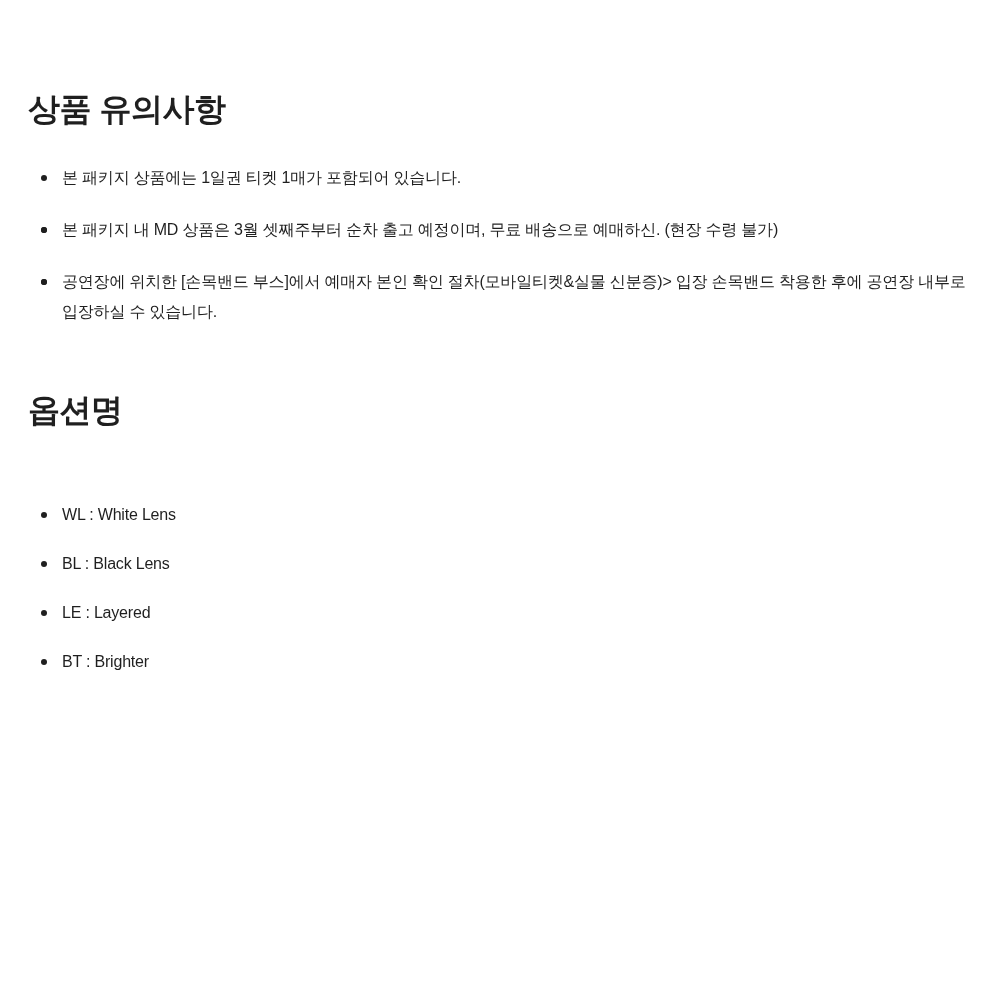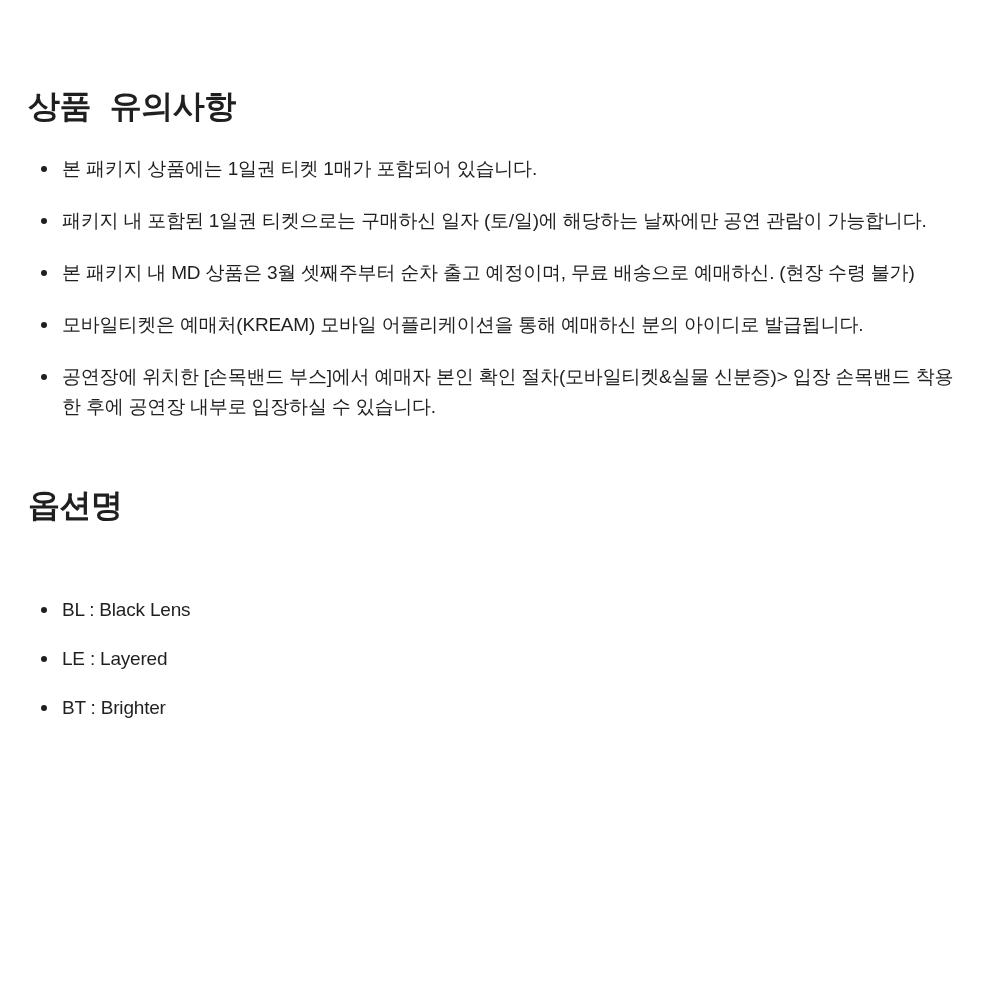--- a/index.html
+++ b/index.html
@@ -22,37 +22,36 @@
   }
   .section-title {
     margin: 0;
     font-size: 32px;
     line-height: 38px;
     font-weight: 700;
     letter-spacing: -0.5px;
     color: #1f1f1f;
   }
   .section-title.first {
-    margin-bottom: 26px;
-    font-family: Liberation Mono, monospace;
+    margin-bottom: 35px;
   }
   .section-title.second {
     margin-top: 64px;
     margin-bottom: 72px;
   }
   ul.notice-list,
   ul.option-list {
     list-style: none;
     margin: 0;
     padding: 0;
   }
   ul li {
     position: relative;
     padding-left: 34px;
-    font-size: 19px;
+    font-size: 16px;
     letter-spacing: -0.2px;
     color: #1f1f1f;
   }
   ul.notice-list li {
     line-height: 30px;
     margin-bottom: 22px;
   }
   ul.option-list li {
     line-height: 28px;
     margin-bottom: 21px;
@@ -77,39 +76,41 @@
 
   <h1 class="section-title first">상품 유의사항</h1>
 
   <ul class="notice-list">
     <li>
       <span class="bullet-dot"></span>
       <span>본 패키지 상품에는 1일권 티켓 1매가 포함되어 있습니다.</span>
     </li>
     <li>
       <span class="bullet-dot"></span>
-      <span>패키지 내 포함된 1일권 티켓으로는 구매하신 일자 (토/일)에 해당하는 날짜에만 공연 관람이 가능합니다.</span>
     </li>
     <li>
       <span class="bullet-dot"></span>
       <span>본 패키지 내 MD 상품은 3월 셋째주부터 순차 출고 예정이며, 무료 배송으로 예매하신. (현장 수령 불가)</span>
     </li>
     <li>
       <span class="bullet-dot"></span>
-      <span>모바일티켓은 예매처(KREAM) 모바일 어플리케이션을 통해 예매하신 분의 아이디로 발급됩니다.</span>
     </li>
     <li>
       <span class="bullet-dot"></span>
       <span>공연장에 위치한 [손목밴드 부스]에서 예매자 본인 확인 절차(모바일티켓&amp;실물 신분증)&gt; 입장 손목밴드 착용한 후에 공연장 내부로 입장하실 수 있습니다.</span>
     </li>
   </ul>
 
   <h2 class="section-title second">옵션명</h2>
 
   <ul class="option-list">
+    <li>
+      <span class="bullet-dot"></span>
+      <span>WL : White Lens</span>
+    </li>
     <li>
       <span class="bullet-dot"></span>
       <span>BL : Black Lens</span>
     </li>
     <li>
       <span class="bullet-dot"></span>
       <span>LE : Layered</span>
     </li>
     <li>
       <span class="bullet-dot"></span>

